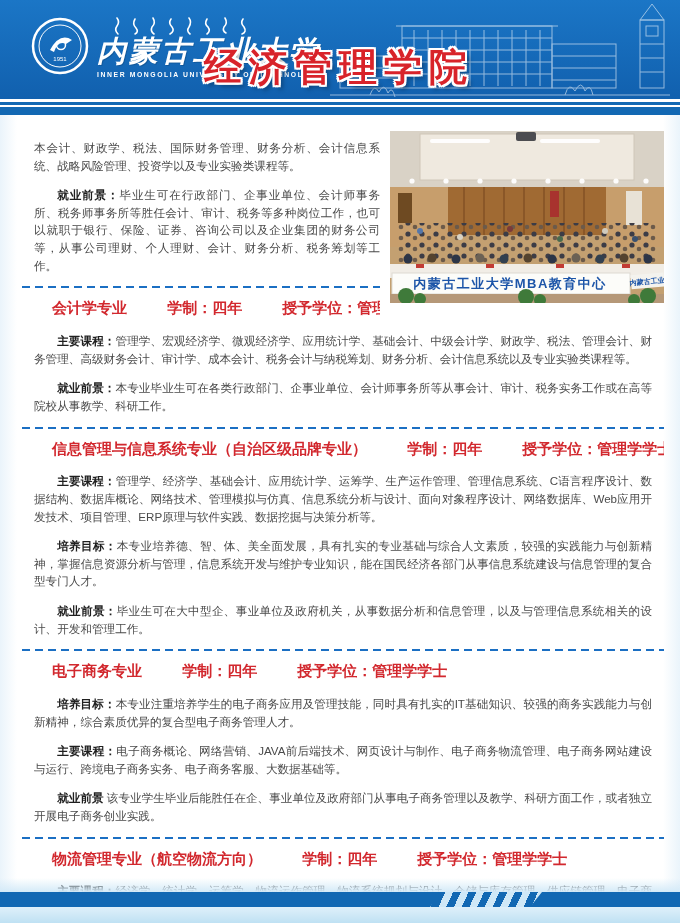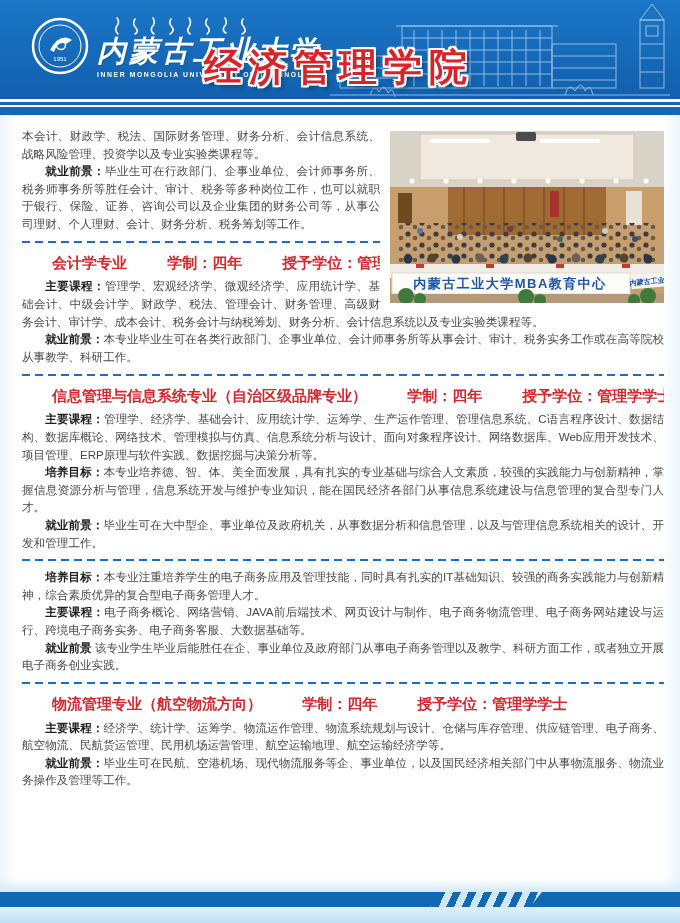--- a/index.html
+++ b/index.html
@@ -19,21 +19,21 @@
            text-shadow:-2px 0 0 #fff,2px 0 0 #fff,0 -2px 0 #fff,0 2px 0 #fff,
                        -2px -2px 0 #fff,2px 2px 0 #fff,-2px 2px 0 #fff,2px -2px 0 #fff,
                        4px 4px 4px rgba(0,0,0,.35);}
   .s-w3{height:3px;background:#fff;}
   .s-b3{height:3px;background:#1268b3;}
   .s-w2{height:2px;background:#fff;}
   .s-b8{height:8px;background:#1268b3;}
   
   .content{padding:12px 16px 0 22px;font-size:11.6px;line-height:1.52;color:#4a4a4a;text-align:justify;}
   .photo{float:right;width:274px;height:172px;margin:4px 0 9px 10px;display:block;}
-  p.para{margin:0;text-indent:2em;}
+  p.para{margin:12px;text-indent:2em;}
   p.para.noindent{text-indent:0;}
   b.lbl{color:#1f1f1f;}
   .sec-title{overflow:hidden;margin:9px 0 3px;color:#d2282e;font-weight:bold;font-size:15px;text-indent:2em;white-space:nowrap;}
   .sec-title .gap{margin-left:36px;}
   .sep{border:0;height:2px;margin:8px 0 7px;overflow:hidden;
        background:repeating-linear-gradient(90deg,#1b6fc3 0 8px,transparent 8px 13px);}
   
   .bottom{position:absolute;left:0;right:0;bottom:0;}
   .fade{height:14px;background:linear-gradient(180deg,rgba(207,232,247,0),#d4eaf8);}
   .bar{position:relative;height:15px;background:#1268b3;}
@@ -230,20 +230,25 @@
         <span class="gap">授予学位：管理学学士</span>
       </div>
       <p class="para"><b class="lbl">主要课程：</b><span>管理学、经济学、基础会计、应用统计学、运筹学、生产运作管理、管理信息系统、C语言程序设计、数据结构、数据库概论、网络技术、管理模拟与仿真、信息系统分析与设计、面向对象程序设计、网络数据库、Web应用开发技术、项目管理、ERP原理与软件实践、数据挖掘与决策分析等。</span></p>
       <p class="para"><b class="lbl">培养目标：</b><span>本专业培养德、智、体、美全面发展，具有扎实的专业基础与综合人文素质，较强的实践能力与创新精神，掌握信息资源分析与管理，信息系统开发与维护专业知识，能在国民经济各部门从事信息系统建设与信息管理的复合型专门人才。</span></p>
       <p class="para"><b class="lbl">就业前景：</b><span>毕业生可在大中型企、事业单位及政府机关，从事数据分析和信息管理，以及与管理信息系统相关的设计、开发和管理工作。</span></p>
     </div>
 
     <hr class="sep">
 
     <div>
+      <div class="sec-title">
+        <span>电子商务专业</span>
+        <span class="gap">学制：四年</span>
+        <span class="gap">授予学位：管理学学士</span>
+      </div>
       <p class="para"><b class="lbl">培养目标：</b><span>本专业注重培养学生的电子商务应用及管理技能，同时具有扎实的IT基础知识、较强的商务实践能力与创新精神，综合素质优异的复合型电子商务管理人才。</span></p>
       <p class="para"><b class="lbl">主要课程：</b><span>电子商务概论、网络营销、JAVA前后端技术、网页设计与制作、电子商务物流管理、电子商务网站建设与运行、跨境电子商务实务、电子商务客服、大数据基础等。</span></p>
       <p class="para"><b class="lbl">就业前景 </b><span>该专业学生毕业后能胜任在企、事业单位及政府部门从事电子商务管理以及教学、科研方面工作，或者独立开展电子商务创业实践。</span></p>
     </div>
 
     <hr class="sep">
 
     <div>
       <div class="sec-title">
         <span>物流管理专业（航空物流方向）</span>

